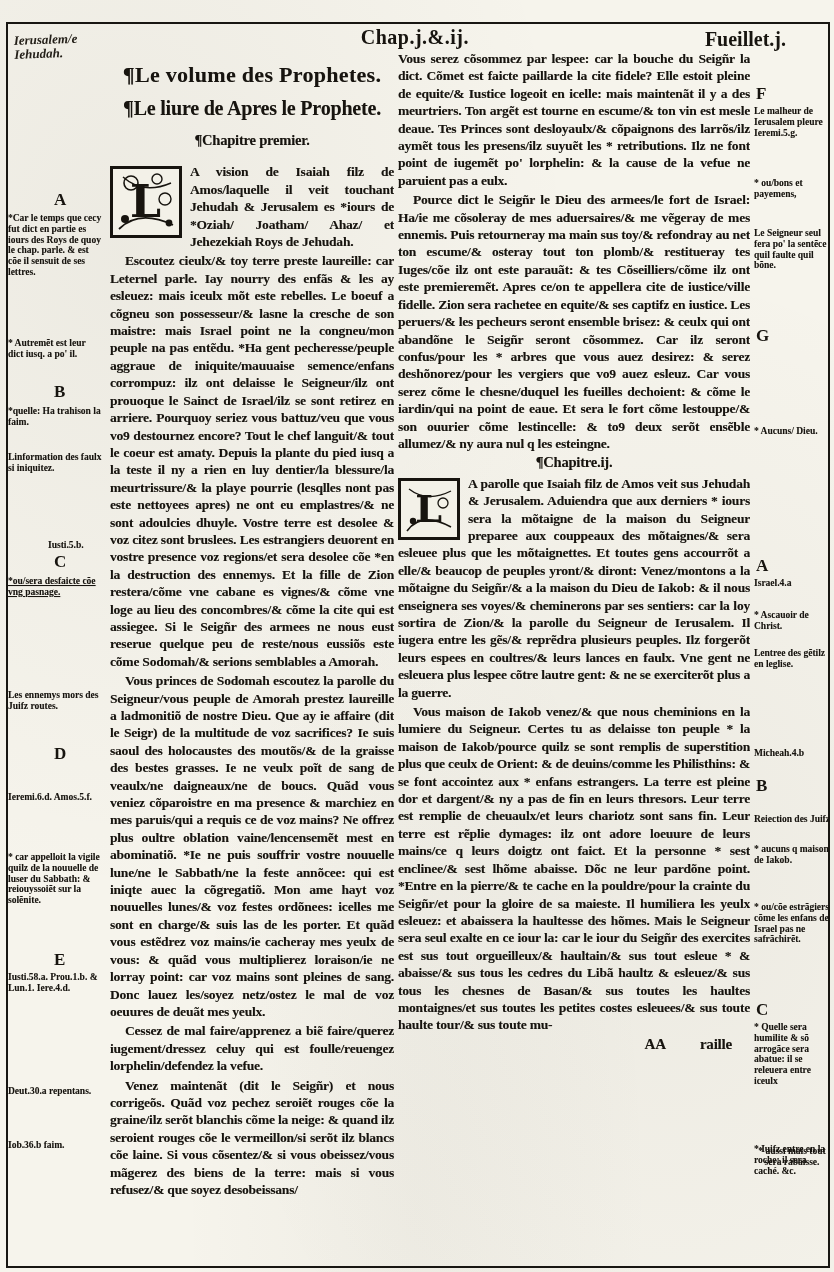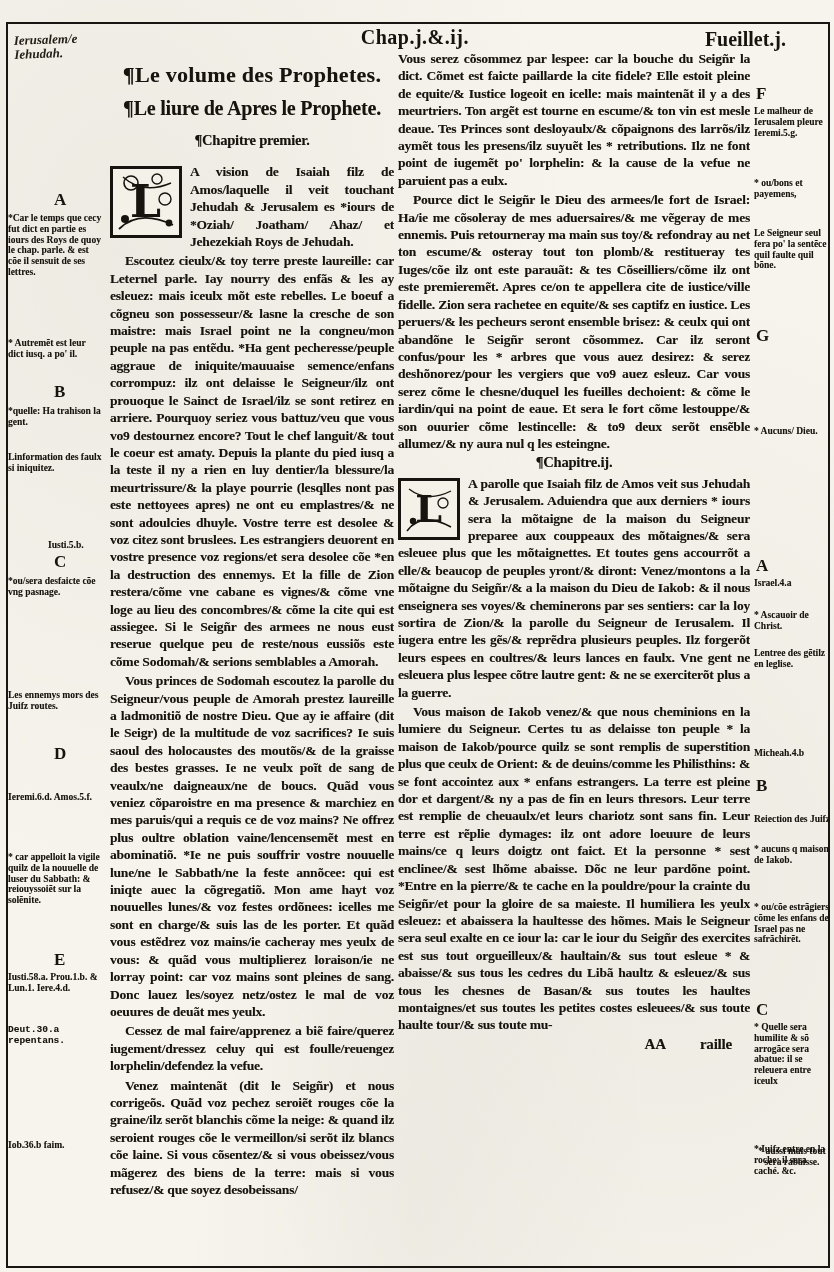--- a/index.html
+++ b/index.html
@@ -111,32 +111,32 @@
       <span>AA</span>
       <span>raille</span>
     </div>
   </div>
 
   <div class="mleft">
     <div class="mitem mletter" style="top:190px;">A</div>
     <div class="mitem mnote" style="top:213px;">*Car le temps que cecy fut dict en partie es iours des Roys de quoy le chap. parle. &amp; est cõe il sensuit de ses lettres.</div>
     <div class="mitem mnote" style="top:338px;">* Autremẽt est leur dict iusq. a po' il.</div>
     <div class="mitem mletter" style="top:382px;">B</div>
-    <div class="mitem mnote" style="top:406px;">*quelle: Ha trahison la gent.</div>
+    <div class="mitem mnote" style="top:406px;">*quelle: Ha trahison la faim.</div>
     <div class="mitem mnote" style="top:452px;">Linformation des faulx si iniquitez.</div>
     <div class="mitem mnote" style="top:540px;padding-left:40px;">Iusti.5.b.</div>
     <div class="mitem mletter" style="top:552px;">C</div>
-    <div class="mitem mnote" style="top:576px;">*ou/sera desfaicte cõe vng pasnage.</div>
+    <div class="mitem mnote" style="top:576px;text-decoration:underline;">*ou/sera desfaicte cõe vng pasnage.</div>
     <div class="mitem mnote" style="top:690px;">Les ennemys mors des Juifz routes.</div>
     <div class="mitem mletter" style="top:744px;">D</div>
     <div class="mitem mnote" style="top:792px;">Ieremi.6.d. Amos.5.f.</div>
     <div class="mitem mnote" style="top:852px;">* car appelloit la vigile quilz de la nouuelle de luser du Sabbath: &amp; reiouyssoiẽt sur la solẽnite.</div>
     <div class="mitem mletter" style="top:950px;">E</div>
     <div class="mitem mnote" style="top:972px;">Iusti.58.a. Prou.1.b. &amp; Lun.1. Iere.4.d.</div>
-    <div class="mitem mnote" style="top:1025px;font-family:Liberation Mono, monospace;">Deut.30.a repentans.</div>
+    <div class="mitem mnote" style="top:1086px;">Deut.30.a repentans.</div>
     <div class="mitem mnote" style="top:1140px;">Iob.36.b faim.</div>
   </div>
 
   <div class="mright">
     <div class="mitem mletter" style="top:84px;">F</div>
     <div class="mitem mnote" style="top:106px;">Le malheur de Ierusalem pleure Ieremi.5.g.</div>
     <div class="mitem mnote" style="top:178px;">* ou/bons et payemens,</div>
     <div class="mitem mnote" style="top:228px;">Le Seigneur seul fera po' la sentẽce quil faulte quil bõne.</div>
     <div class="mitem mletter" style="top:326px;">G</div>
     <div class="mitem mnote" style="top:426px;">* Aucuns/ Dieu.</div>

